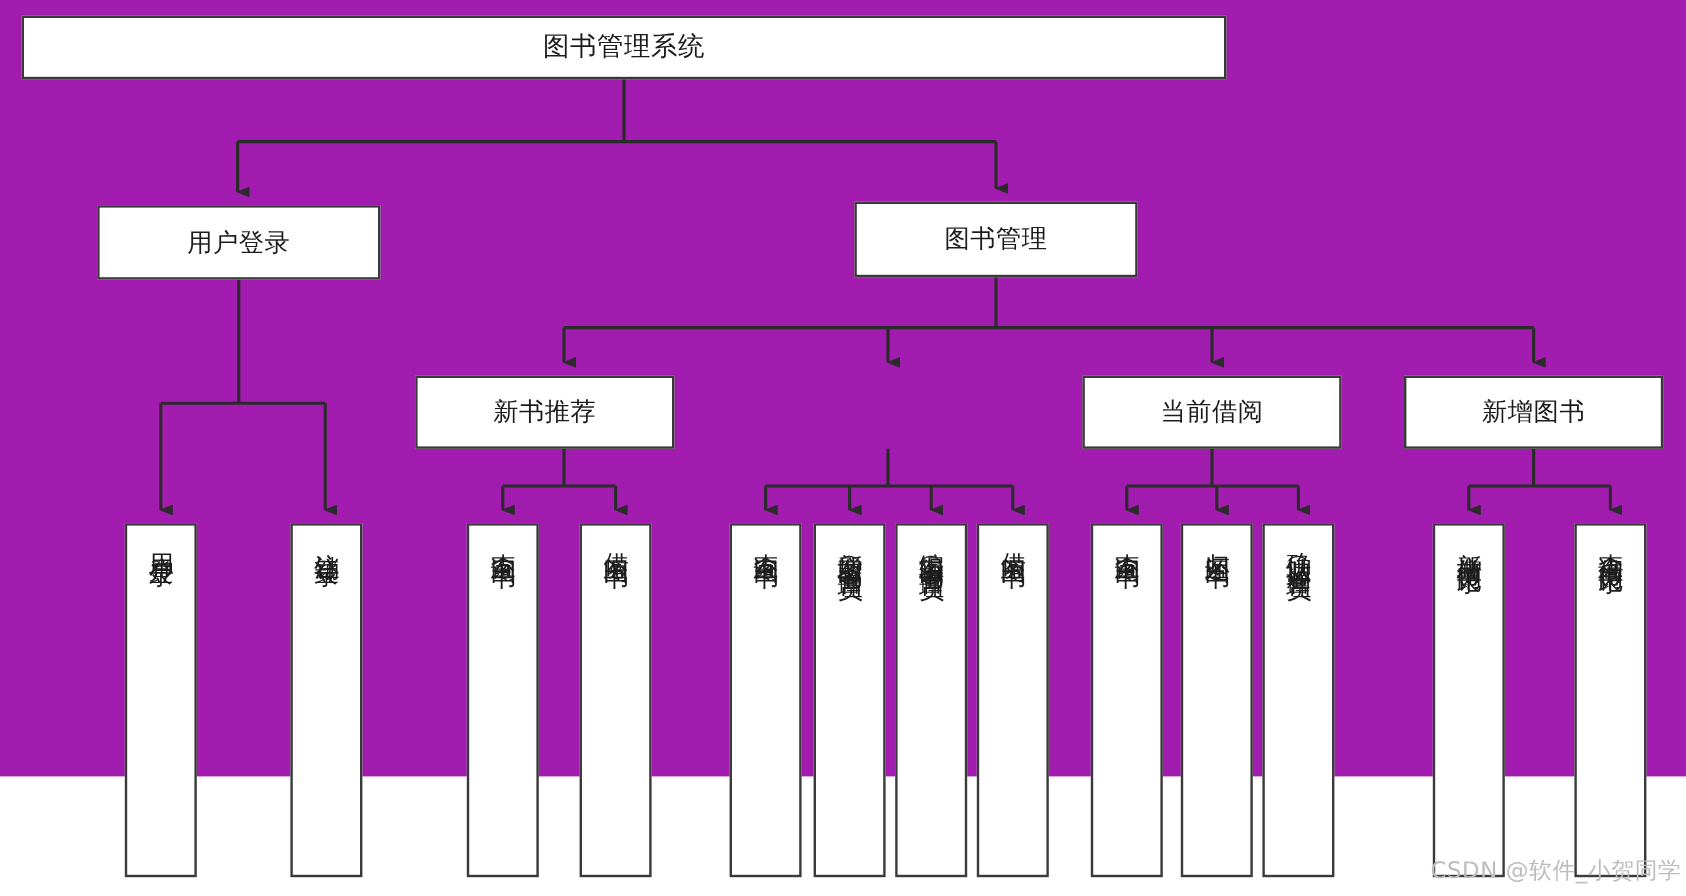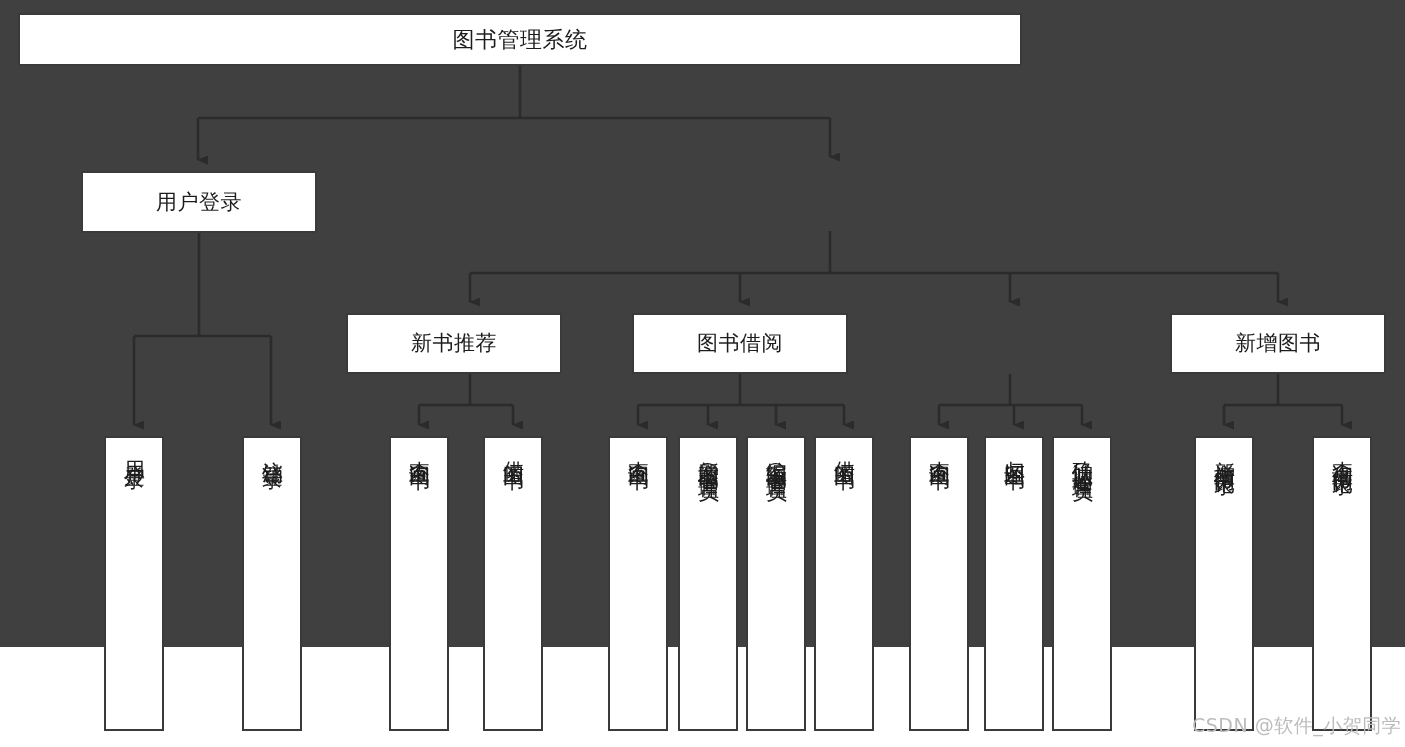--- a/index.html
+++ b/index.html
@@ -10,21 +10,21 @@
   body {
     width: 1405px;
     height: 747px;
     font-family: "DejaVu Sans", "Liberation Sans", sans-serif;
     overflow: hidden;
   }
   #diagram-root {
     position: relative;
     width: 1405px;
     height: 647px;
-    background: #404040;
+    background: #a21caf;
   }
   svg.diagram-canvas {
     position: absolute;
     left: 0;
     top: 0;
     width: 1405px;
     height: 747px;
   }
   .node-box {
     position: absolute;
@@ -120,26 +120,29 @@
     </g>
   </svg>
 
   <div class="node-box root" style="left:18px; top:13px; width:1004px; height:53px;">
     <span class="node-label">图书管理系统</span>
   </div>
 
   <div class="node-box" style="left:81px; top:171px; width:236px; height:62px;">
     <span class="node-label">用户登录</span>
   </div>
+  <div class="node-box" style="left:712px; top:168px; width:236px; height:63px;">
+    <span class="node-label">图书管理</span>
+  </div>
 
   <div class="node-box" style="left:346px; top:313px; width:216px; height:61px;">
     <span class="node-label">新书推荐</span>
   </div>
-  <div class="node-box" style="left:632px; top:313px; width:216px; height:61px;">
-    <span class="node-label">图书借阅</span>
+  <div class="node-box" style="left:902px; top:313px; width:216px; height:61px;">
+    <span class="node-label">当前借阅</span>
   </div>
   <div class="node-box" style="left:1170px; top:313px; width:216px; height:61px;">
     <span class="node-label">新增图书</span>
   </div>
 
   <div class="node-box vertical" style="left:104px; top:436px; width:60px; height:295px;">
     <span class="node-label">用户登录</span>
   </div>
   <div class="node-box vertical" style="left:242px; top:436px; width:60px; height:295px;">
     <span class="node-label">注销登录</span>

